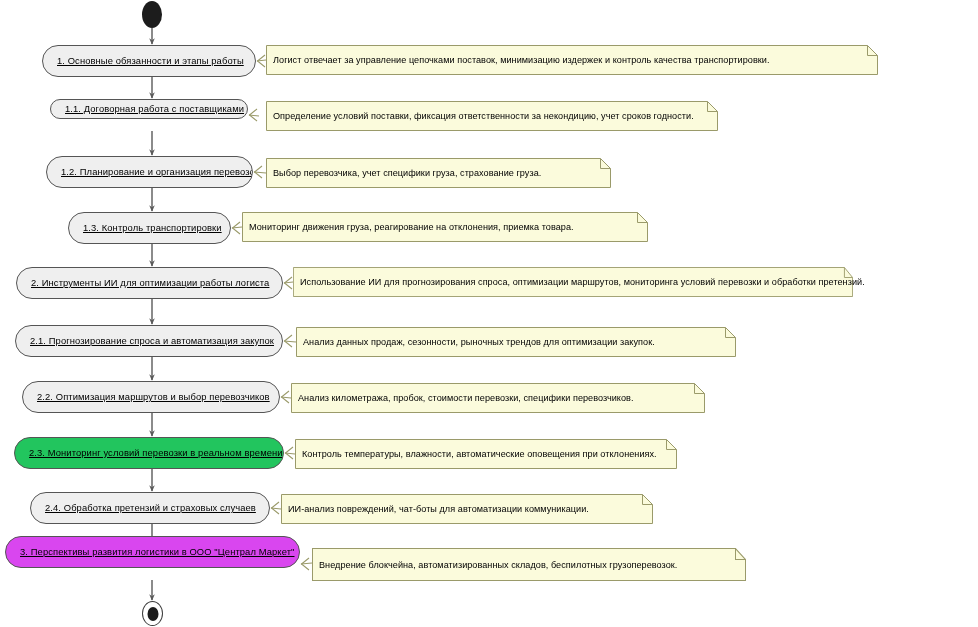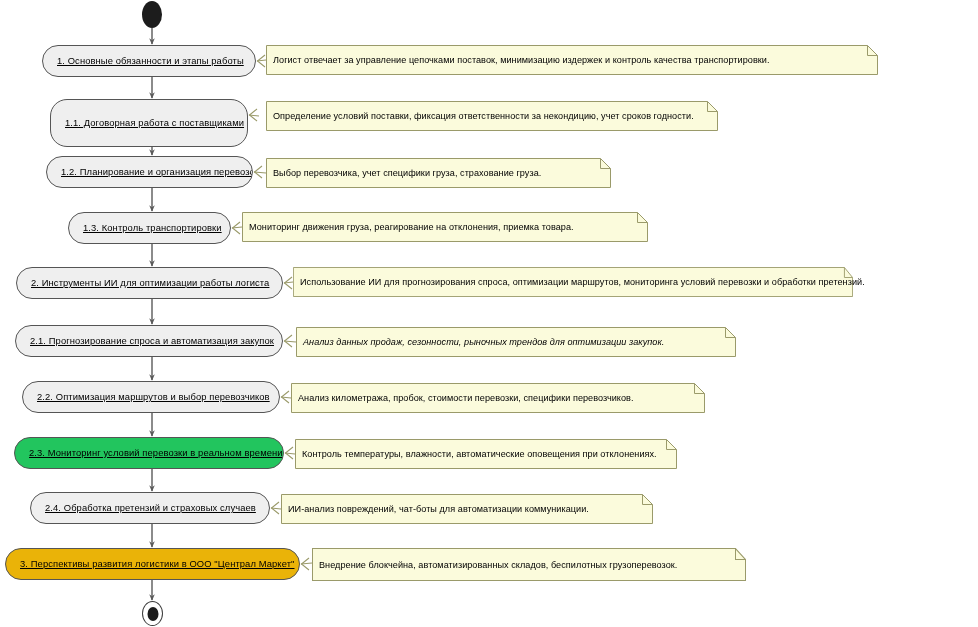--- a/index.html
+++ b/index.html
@@ -163,21 +163,21 @@
       </div>
       <div class="note" style="left: 266px; top: 45px; width: 612px; height: 30px;">
         <div class="note-shape">
           <svg viewBox="0 0 612 30" preserveAspectRatio="none">
             <path d="M0.5 0.5 H601.5 L611.5 10.5 V29.5 H0.5 Z" fill="#fbfbdc" stroke="#9a9a6a" stroke-width="1"></path>
             <path d="M601.5 0.5 V10.5 H611.5" fill="none" stroke="#9a9a6a" stroke-width="1"></path>
           </svg>
         </div>
         <div class="note-text">Логист отвечает за управление цепочками поставок, минимизацию издержек и контроль качества транспортировки.</div>
       </div>
-      <div class="activity" style="left: 50px; top: 99px; width: 198px; height: 48px; background: rgb(239, 239, 239); border-color: rgb(85, 85, 85);">
+      <div class="activity" style="left: 50px; top: 99px; width: 198px; height: 20px; background: rgb(239, 239, 239); border-color: rgb(85, 85, 85);">
         <span class="activity-label">1.1. Договорная работа с поставщиками</span>
       </div>
       <div class="note" style="left: 266px; top: 101px; width: 452px; height: 30px;">
         <div class="note-shape">
           <svg viewBox="0 0 452 30" preserveAspectRatio="none">
             <path d="M0.5 0.5 H441.5 L451.5 10.5 V29.5 H0.5 Z" fill="#fbfbdc" stroke="#9a9a6a" stroke-width="1"></path>
             <path d="M441.5 0.5 V10.5 H451.5" fill="none" stroke="#9a9a6a" stroke-width="1"></path>
           </svg>
         </div>
         <div class="note-text">Определение условий поставки, фиксация ответственности за некондицию, учет сроков годности.</div>
@@ -214,21 +214,21 @@
           <svg viewBox="0 0 685 30" preserveAspectRatio="none">
             <path d="M0.5 0.5 H674.5 L684.5 10.5 V29.5 H0.5 Z" fill="#fbfbdc" stroke="#9a9a6a" stroke-width="1"></path>
             <path d="M674.5 0.5 V10.5 H684.5" fill="none" stroke="#9a9a6a" stroke-width="1"></path>
           </svg>
         </div>
         <div class="note-text">Использование ИИ для прогнозирования спроса, оптимизации маршрутов, мониторинга условий перевозки и обработки претензий.</div>
       </div>
       <div class="activity" style="left: 15px; top: 325px; width: 268px; height: 32px; background: rgb(239, 239, 239); border-color: rgb(85, 85, 85);">
         <span class="activity-label">2.1. Прогнозирование спроса и автоматизация закупок</span>
       </div>
-      <div class="note" style="left: 296px; top: 327px; width: 440px; height: 30px; font-style: italic;">
+      <div class="note" style="left: 296px; top: 327px; width: 440px; height: 30px;">
         <div class="note-shape">
           <svg viewBox="0 0 440 30" preserveAspectRatio="none">
             <path d="M0.5 0.5 H429.5 L439.5 10.5 V29.5 H0.5 Z" fill="#fbfbdc" stroke="#9a9a6a" stroke-width="1"></path>
             <path d="M429.5 0.5 V10.5 H439.5" fill="none" stroke="#9a9a6a" stroke-width="1"></path>
           </svg>
         </div>
         <div class="note-text">Анализ данных продаж, сезонности, рыночных трендов для оптимизации закупок.</div>
       </div>
       <div class="activity" style="left: 22px; top: 381px; width: 258px; height: 32px; background: rgb(239, 239, 239); border-color: rgb(85, 85, 85);">
         <span class="activity-label">2.2. Оптимизация маршрутов и выбор перевозчиков</span>
@@ -259,21 +259,21 @@
       </div>
       <div class="note" style="left: 281px; top: 494px; width: 372px; height: 30px;">
         <div class="note-shape">
           <svg viewBox="0 0 372 30" preserveAspectRatio="none">
             <path d="M0.5 0.5 H361.5 L371.5 10.5 V29.5 H0.5 Z" fill="#fbfbdc" stroke="#9a9a6a" stroke-width="1"></path>
             <path d="M361.5 0.5 V10.5 H371.5" fill="none" stroke="#9a9a6a" stroke-width="1"></path>
           </svg>
         </div>
         <div class="note-text">ИИ-анализ повреждений, чат-боты для автоматизации коммуникации.</div>
       </div>
-      <div class="activity" style="left: 5px; top: 548px; width: 295px; height: 32px; background: #eab308; border-color: rgb(85, 85, 85);">
+      <div class="activity" style="left: 5px; top: 536px; width: 295px; height: 32px; background: #d946ef; border-color: rgb(85, 85, 85);">
         <span class="activity-label">3. Перспективы развития логистики в ООО "Централ Маркет"</span>
       </div>
       <div class="note" style="left: 312px; top: 548px; width: 434px; height: 33px;">
         <div class="note-shape">
           <svg viewBox="0 0 434 30" preserveAspectRatio="none">
             <path d="M0.5 0.5 H423.5 L433.5 10.5 V29.5 H0.5 Z" fill="#fbfbdc" stroke="#9a9a6a" stroke-width="1"></path>
             <path d="M423.5 0.5 V10.5 H433.5" fill="none" stroke="#9a9a6a" stroke-width="1"></path>
           </svg>
         </div>
         <div class="note-text">Внедрение блокчейна, автоматизированных складов, беспилотных грузоперевозок.</div>

